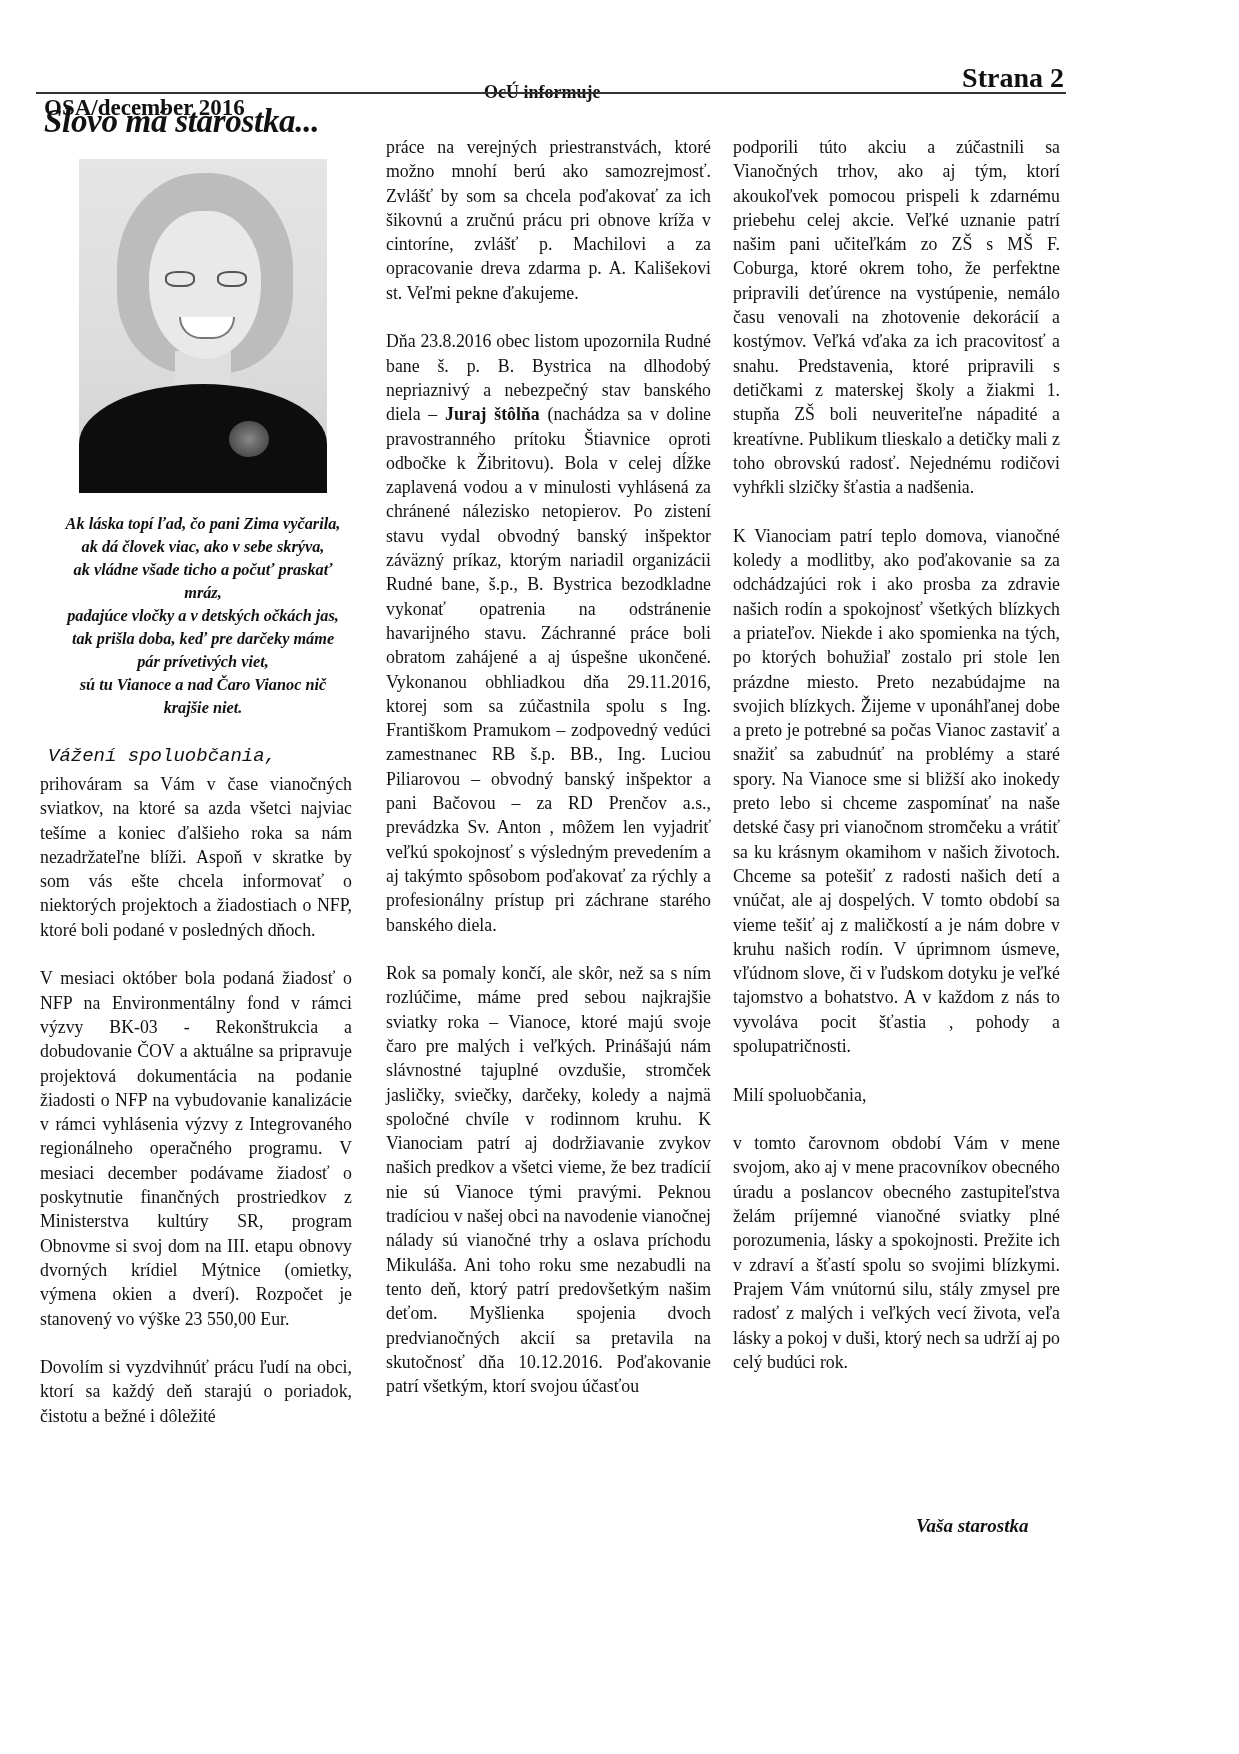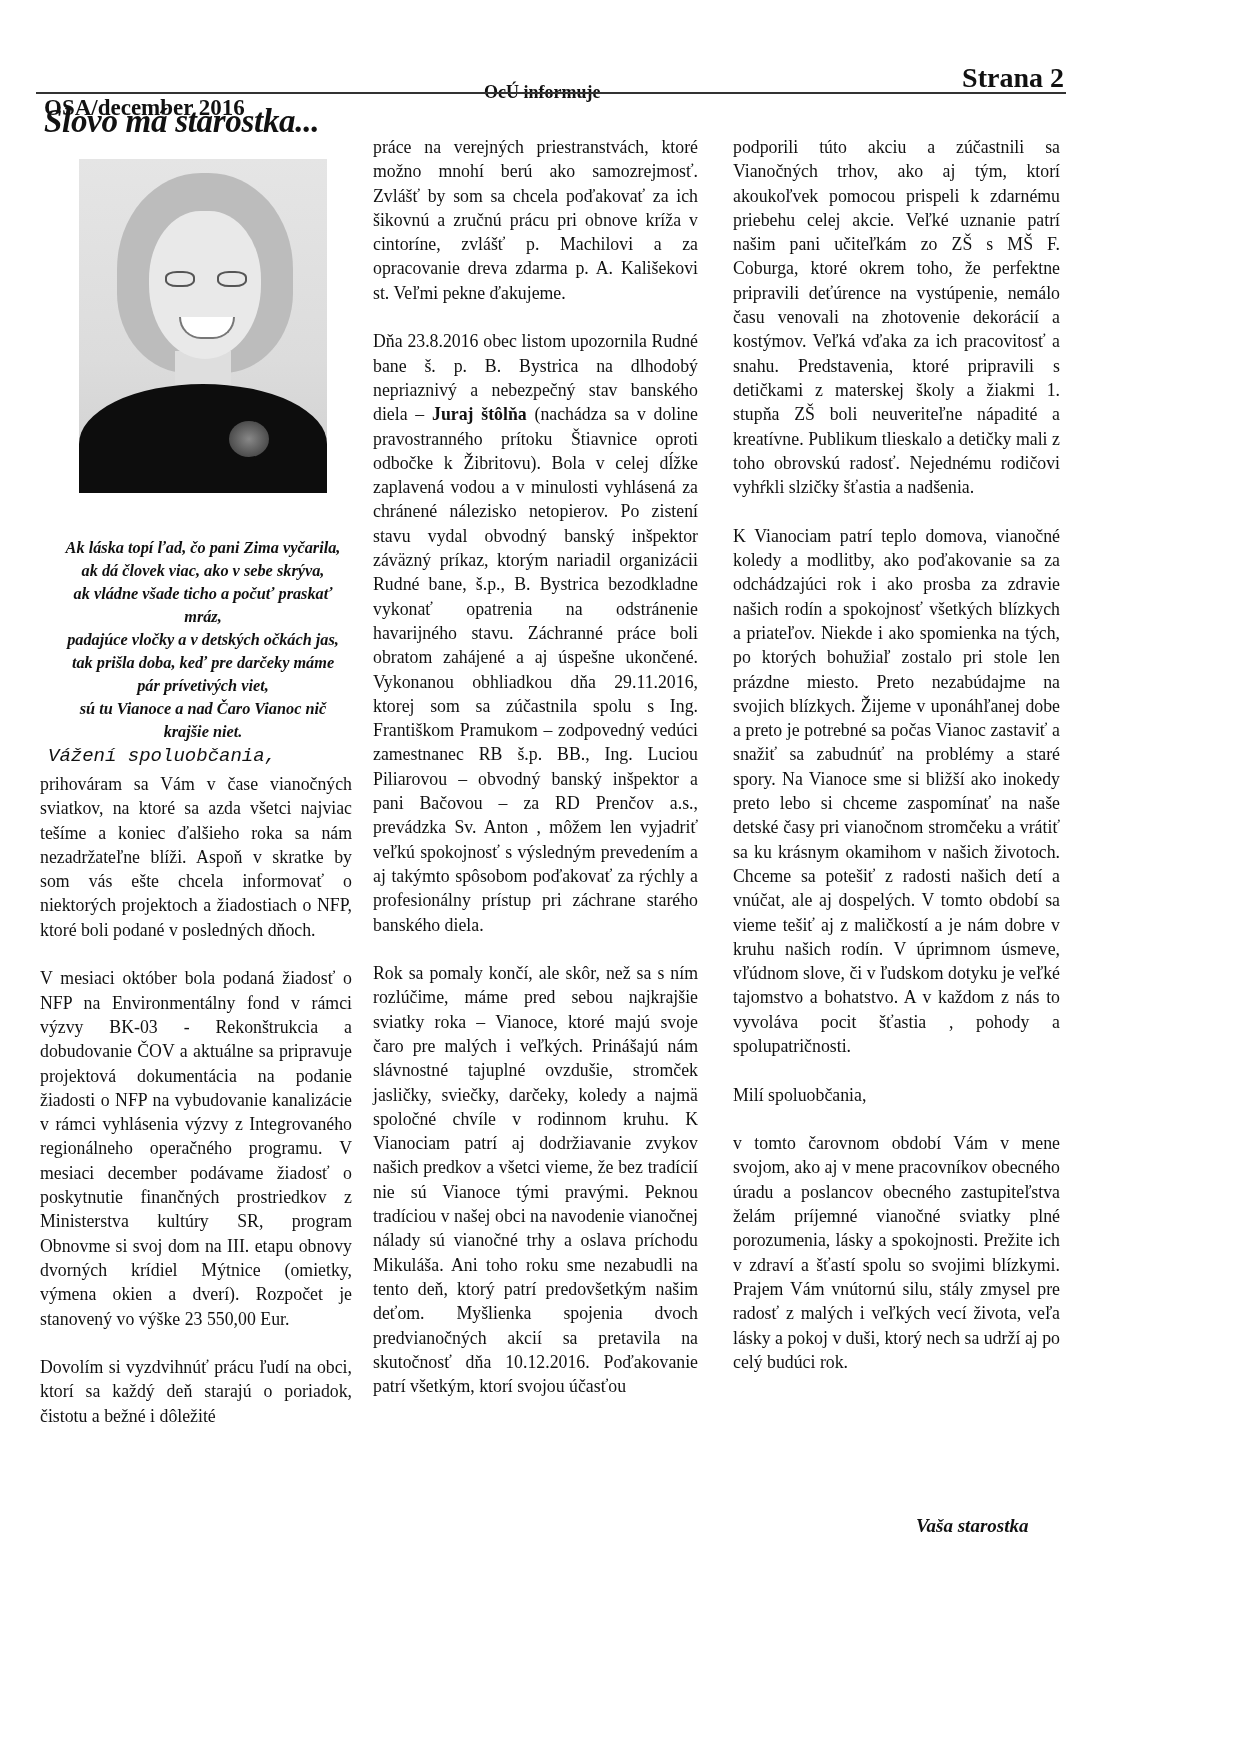--- a/index.html
+++ b/index.html
@@ -27,32 +27,32 @@
   .photo .bg { position: absolute; inset: 0; background: linear-gradient(180deg, #e5e5e5 0%, #dcdcdc 60%, #cfcfcf 100%); }
   .photo .hair { position: absolute; left: 38px; top: 14px; width: 176px; height: 200px; border-radius: 48% 48% 40% 40%; background: #bcbcbc; }
   .photo .face { position: absolute; left: 70px; top: 52px; width: 112px; height: 148px; border-radius: 46% 46% 50% 50%; background: #e9e9e9; }
   .photo .eye { position: absolute; top: 112px; width: 26px; height: 12px; border: 2px solid #555; border-radius: 40%; }
   .photo .smile { position: absolute; left: 100px; top: 158px; width: 52px; height: 20px; border-radius: 0 0 26px 26px; background: #fff; border: 2px solid #777; border-top: none; }
   .photo .body { position: absolute; left: 0; top: 225px; width: 248px; height: 120px; background: #0d0d0d; border-radius: 50% 50% 0 0; }
   .photo .neck { position: absolute; left: 96px; top: 192px; width: 56px; height: 56px; background: #dedede; border-radius: 0 0 40% 40%; }
   .photo .brooch { position: absolute; left: 150px; top: 262px; width: 40px; height: 36px; border-radius: 50%; background: radial-gradient(#888, #333); }
 
   .poem {
-    position: absolute; left: 44px; top: 536px; width: 318px; text-align: center;
+    position: absolute; left: 44px; top: 512px; width: 318px; text-align: center;
     font-style: italic; font-weight: bold; font-size: 16.3px; line-height: 23px;
   }
   .greeting {
     position: absolute; left: 48px; top: 745px; font-style: italic; font-size: 19px; font-family: Liberation Mono, monospace;
   }
   .col {
     position: absolute; font-size: 17.8px; line-height: 24.3px; text-align: justify;
   }
   .col p { margin: 0 0 24.3px 0; }
   .col1 { left: 40px; top: 772px; width: 312px; }
-  .col2 { left: 373px; top: 135px; width: 325px; }
+  .col2 { left: 386px; top: 135px; width: 325px; }
   .col3 { left: 733px; top: 135px; width: 327px; }
   .sig {
     position: absolute; left: 916px; top: 1515px; font-style: italic; font-weight: bold; font-size: 19px;
   }
   b.strong { font-weight: bold; margin-top: 12px; }
 </style>
 </head>
 <body>
 
 <div class="header">

